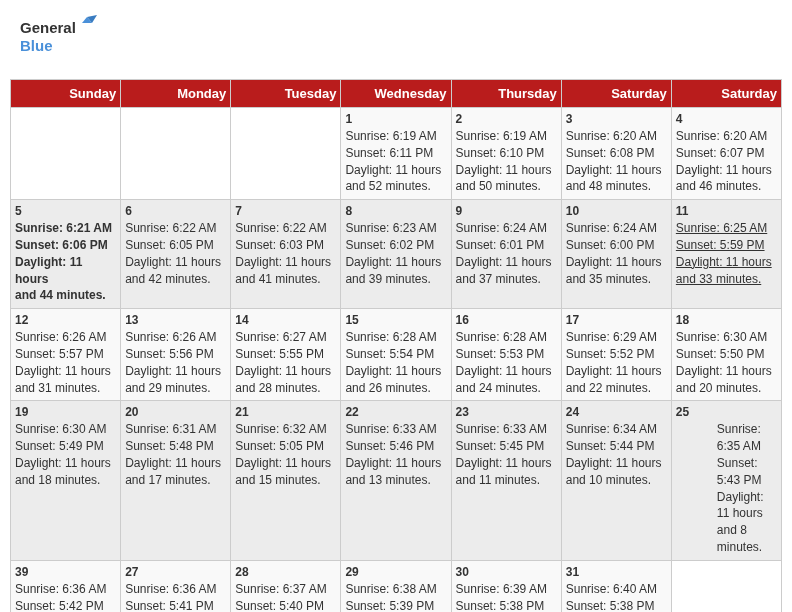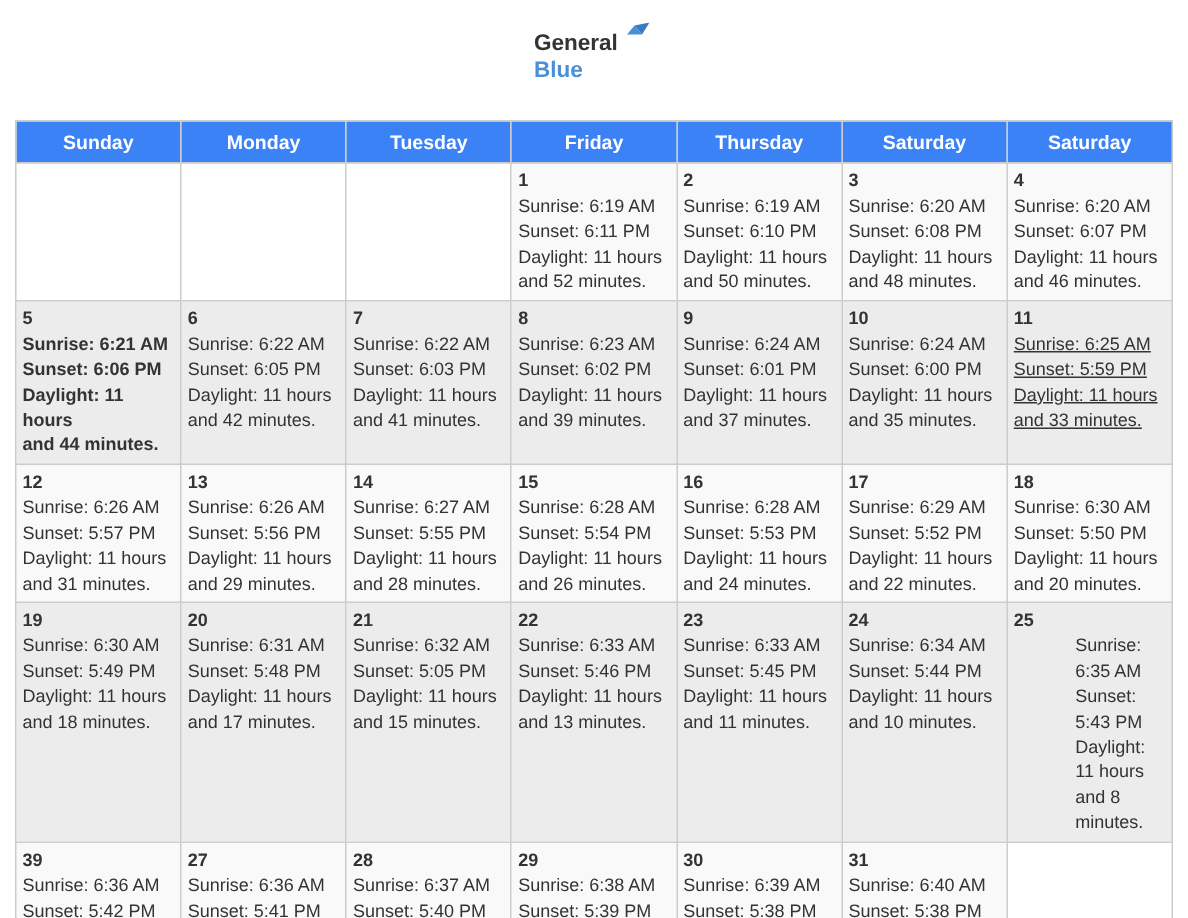--- a/index.html
+++ b/index.html
@@ -5,21 +5,21 @@
     * { box-sizing: border-box; margin: 0; padding: 0; }
     body {
       font-family: Arial, sans-serif;
       background: #fff;
       width: 792px;
       min-height: 612px;
       padding: 10px;
     }
     .header {
       display: flex;
-      justify-content: center;
+      justify-content: flex-start;
       align-items: flex-start;
       margin-bottom: 10px;
       padding: 5px 10px;
     }
     .logo {
       display: flex;
       align-items: center;
     }
     .title-block {
       text-align: right;
@@ -32,26 +32,26 @@
     .location-title {
       font-size: 16px;
       color: #555;
     }
     .calendar {
       width: 100%;
       border-collapse: collapse;
       table-layout: fixed;
     }
     .calendar thead th {
-      background-color: #3b82f6;
+      background-color: #b91c1c;
       color: #fff;
       font-size: 13px;
       font-weight: bold;
       padding: 6px 4px;
-      text-align: center;
+      text-align: right;
       border: 1px solid #ccc;
     }
     .calendar tbody td {
       vertical-align: top;
       border: 1px solid #ccc;
       padding: 4px 4px;
       min-height: 80px;
       height: 90px;
       font-size: 10.5px;
       color: #333;
@@ -97,21 +97,21 @@
     <div class="location-title"></div>
   </div>
 </div>
 
 <table class="calendar">
   <thead>
     <tr id="header-row">
         <th>Sunday</th>
         <th>Monday</th>
         <th>Tuesday</th>
-        <th>Friday</th>
+        <th>Wednesday</th>
         <th>Thursday</th>
         <th>Saturday</th>
         <th>Saturday</th>
       </tr>
   </thead>
   <tbody id="calendar-body">
       <tr>
         <td class="empty-cell"></td>
         <td class="empty-cell"></td>
         <td class="empty-cell"></td>

